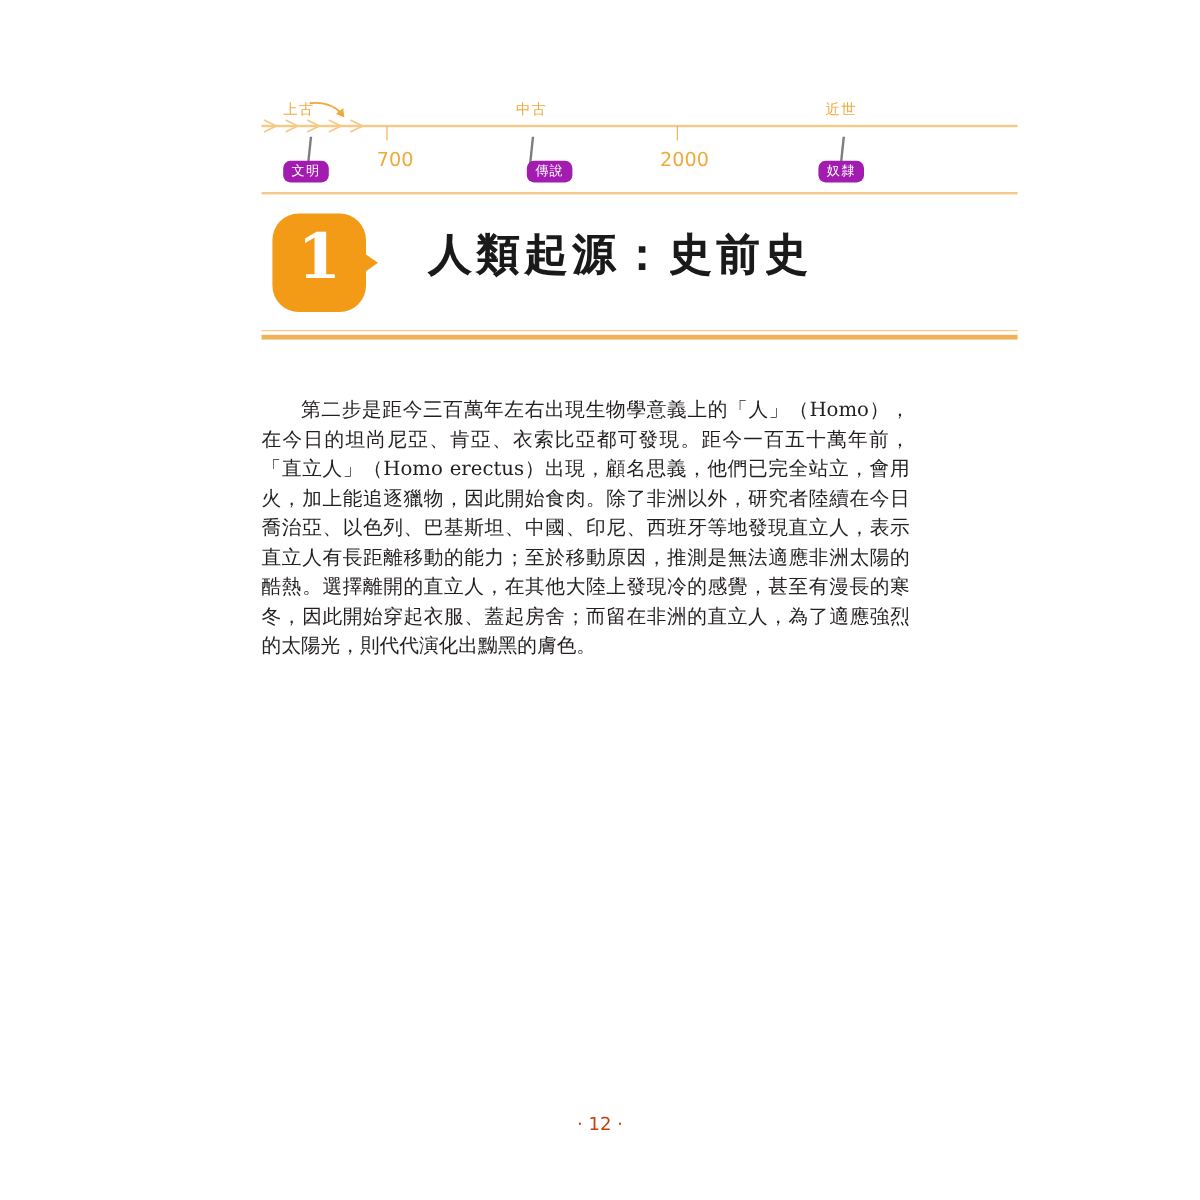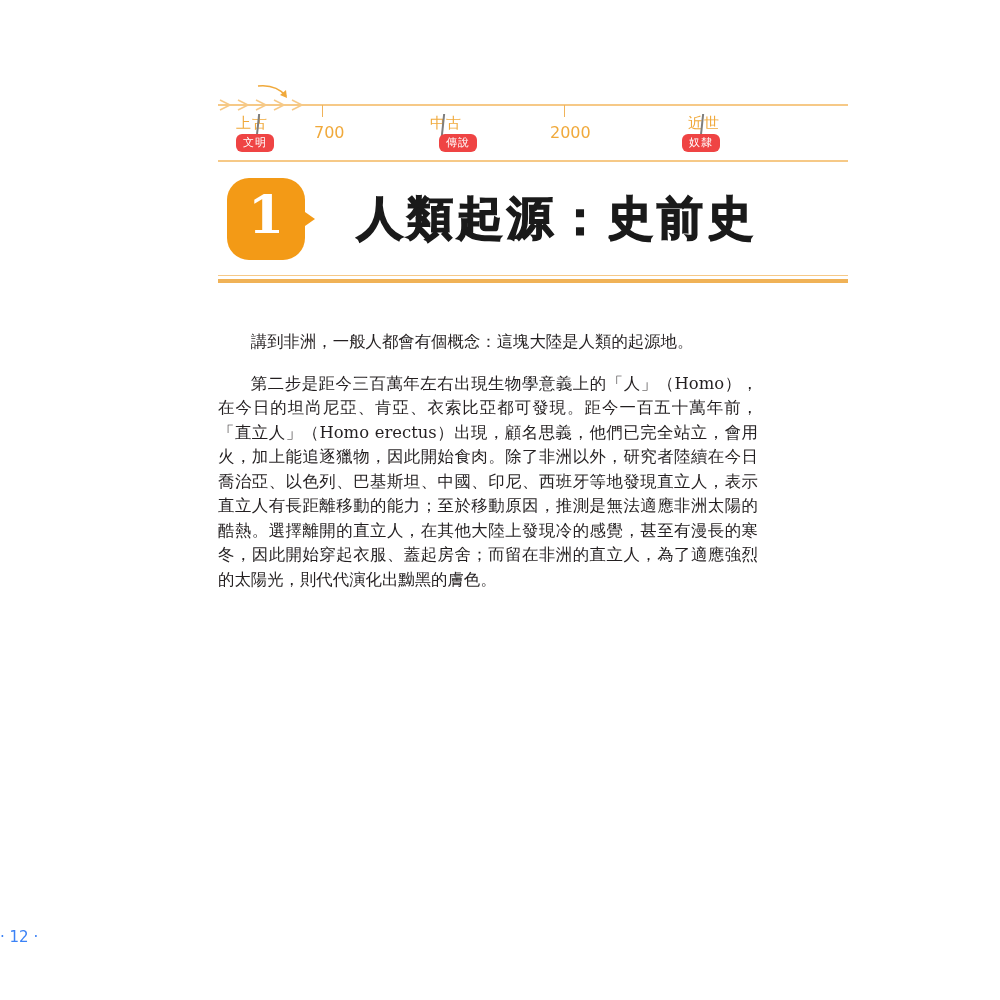--- a/index.html
+++ b/index.html
@@ -5,55 +5,55 @@
     html, body { margin: 0; padding: 0; background: #ffffff; }
     body { width: 1000px; height: 1000px; position: relative; overflow: hidden;
            font-family: "DejaVu Serif", "Liberation Serif", serif; color: #231f20; }
 
     
     .timeline { position: absolute; left: 218px; top: 78px; width: 630px; height: 90px; }
     .tl-line { position: absolute; left: 0; width: 630px; height: 2px; background: #f6c987; }
     .tl-line.main { top: 26px; }
     .tl-line.bottom { top: 82px; }
     .era { position: absolute; top: 5px; font-family: "DejaVu Sans", sans-serif;
-           font-size: 15px; color: #f0a93b; letter-spacing: 1px; margin-top: 31px; }
+           font-size: 12px; color: #f0a93b; letter-spacing: 1px; }
     .tick { position: absolute; top: 27px; width: 1px; height: 12px; background: #f0b35a; }
     .year { position: absolute; top: 45px; font-family: "DejaVu Sans", sans-serif;
             font-size: 16px; color: #f0a93b; }
     .chev-row { position: absolute; left: 0; top: 19px; height: 16px; display: flex; }
     .chev { width: 18px; height: 16px; }
     .curve-arrow { position: absolute; left: 38px; top: 4px; }
     .tag { position: absolute; top: 56px; height: 18px; padding: 0 7px; border-radius: 6px;
-           background: #ef4444; color: #ffffff; font-family: "DejaVu Sans", sans-serif;
+           background: #a21caf; color: #ffffff; font-family: "DejaVu Sans", sans-serif;
            font-size: 11px; line-height: 18px; letter-spacing: 1px; }
     .tag-stem { position: absolute; top: 36px; width: 2px; height: 22px; background: #7d7d7d;
                 transform: skewX(-6deg); }
 
     
     .chapter-badge { position: absolute; left: 227px; top: 178px; width: 78px; height: 82px;
                      background: #f39a16; border-radius: 22px; }
     .chapter-badge .num { position: absolute; left: 0; top: 6px; width: 100%; text-align: center;
                           font-family: "DejaVu Serif", serif; font-weight: bold; font-size: 52px;
                           color: #ffffff; }
     .badge-tail { position: absolute; left: 305px; top: 212px; width: 0; height: 0;
                   border-top: 7px solid transparent; border-bottom: 7px solid transparent;
                   border-left: 10px solid #f39a16; }
     .chapter-title { position: absolute; left: 357px; top: 188px; font-family: "DejaVu Sans", sans-serif;
-                     font-weight: bold; font-size: 46px; letter-spacing: 4px; color: #1a1a1a;
+                     font-weight: normal; font-size: 36px; letter-spacing: 4px; color: #1a1a1a;
                      -webkit-text-stroke: 1.5px #1a1a1a; }
     .rule-thin { position: absolute; left: 218px; top: 275px; width: 630px; height: 1px; background: #f6c987; }
     .rule-thick { position: absolute; left: 218px; top: 279px; width: 630px; height: 4px; background: #f0b257; }
 
     
     .body { position: absolute; left: 218px; top: 330px; width: 540px; }
     .para { margin: 0 0 17px 0; font-size: 16.4px; line-height: 24.5px; text-indent: 2em;
             text-align: justify; color: #231f20; }
 
-    .page-number { position: absolute; left: 0; top: 928px; width: 1000px; text-align: left;
-                   font-family: "DejaVu Sans", sans-serif; font-size: 15px; color: #3b82f6; }
+    .page-number { position: absolute; left: 0; top: 928px; width: 1000px; text-align: center;
+                   font-family: "DejaVu Sans", sans-serif; font-size: 15px; color: #c2410c; }
   </style>
 </head>
 <body>
 
 <div class="timeline">
   <div class="tl-line main"></div>
   <div class="tl-line bottom"></div>
 
   <div class="chev-row">
     <svg class="chev" viewBox="0 0 18 16">
@@ -96,17 +96,16 @@
 
 <div class="chapter-badge">
   <span class="num">1</span>
 </div>
 <div class="badge-tail"></div>
 <h1 class="chapter-title" style="margin:0">人類起源：史前史</h1>
 <div class="rule-thin"></div>
 <div class="rule-thick"></div>
 
 <div class="body">
-  <p class="para">講到非洲，一般人都會有個概念：這塊大陸是人類的起源地。</p>
   <p class="para">第二步是距今三百萬年左右出現生物學意義上的「人」（Homo），在今日的坦尚尼亞、肯亞、衣索比亞都可發現。距今一百五十萬年前，「直立人」（Homo erectus）出現，顧名思義，他們已完全站立，會用火，加上能追逐獵物，因此開始食肉。除了非洲以外，研究者陸續在今日喬治亞、以色列、巴基斯坦、中國、印尼、西班牙等地發現直立人，表示直立人有長距離移動的能力；至於移動原因，推測是無法適應非洲太陽的酷熱。選擇離開的直立人，在其他大陸上發現冷的感覺，甚至有漫長的寒冬，因此開始穿起衣服、蓋起房舍；而留在非洲的直立人，為了適應強烈的太陽光，則代代演化出黝黑的膚色。</p>
 </div>
 
 <div class="page-number">· 12 ·</div>
 
 </body></html>

